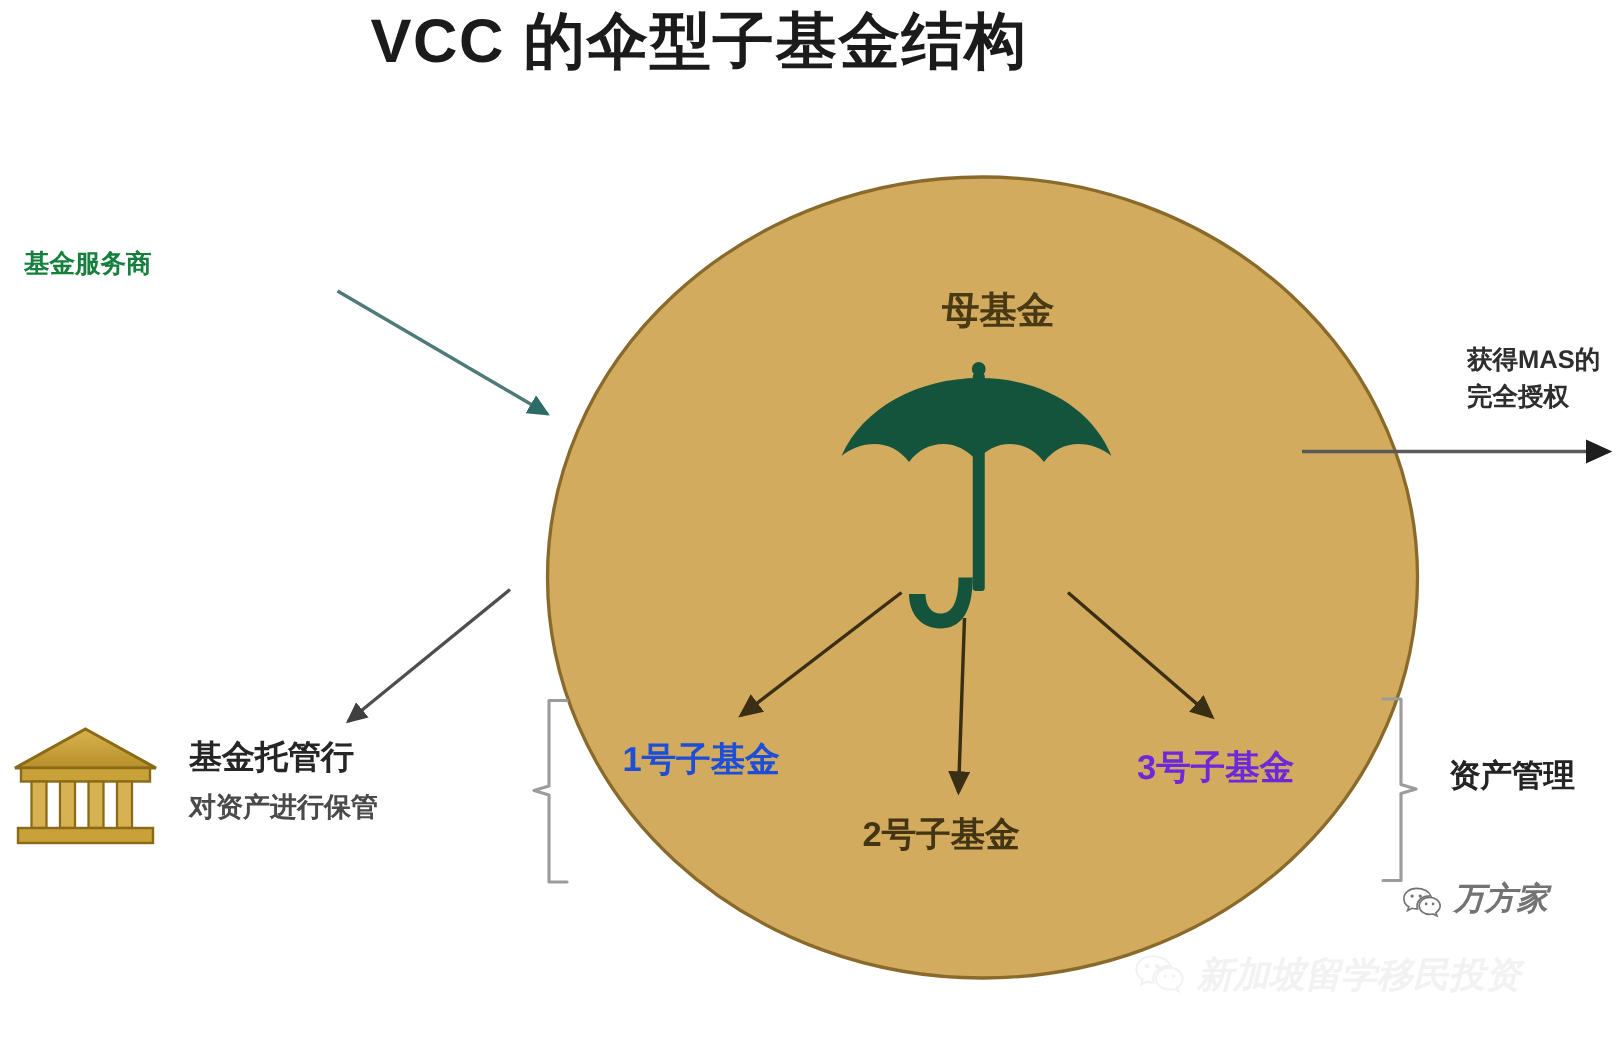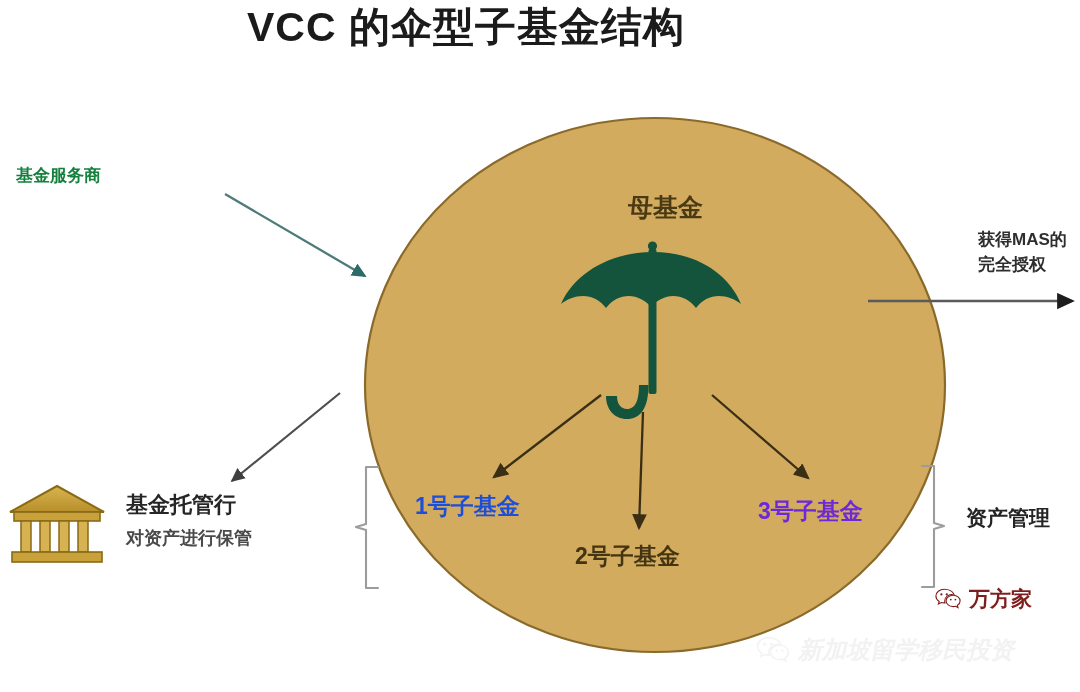--- a/index.html
+++ b/index.html
@@ -121,21 +121,23 @@
     display: flex;
     align-items: center;
     gap: 8px;
     white-space: pre;
   }
   #watermark-top {
     left: 935px;
     top: 585px;
     font-size: 21px;
     font-weight: 700;
-    color: #7f1d1d;
+    color: #737373;
+    font-style: italic;
+    align-items: flex-end;
   }
   #watermark-bottom {
     left: 756px;
     top: 634px;
     font-size: 24px;
     font-weight: 700;
     color: #f2f2f2;
     font-style: italic;
   }
   .wm-icon { flex: 0 0 auto; display: block; }

